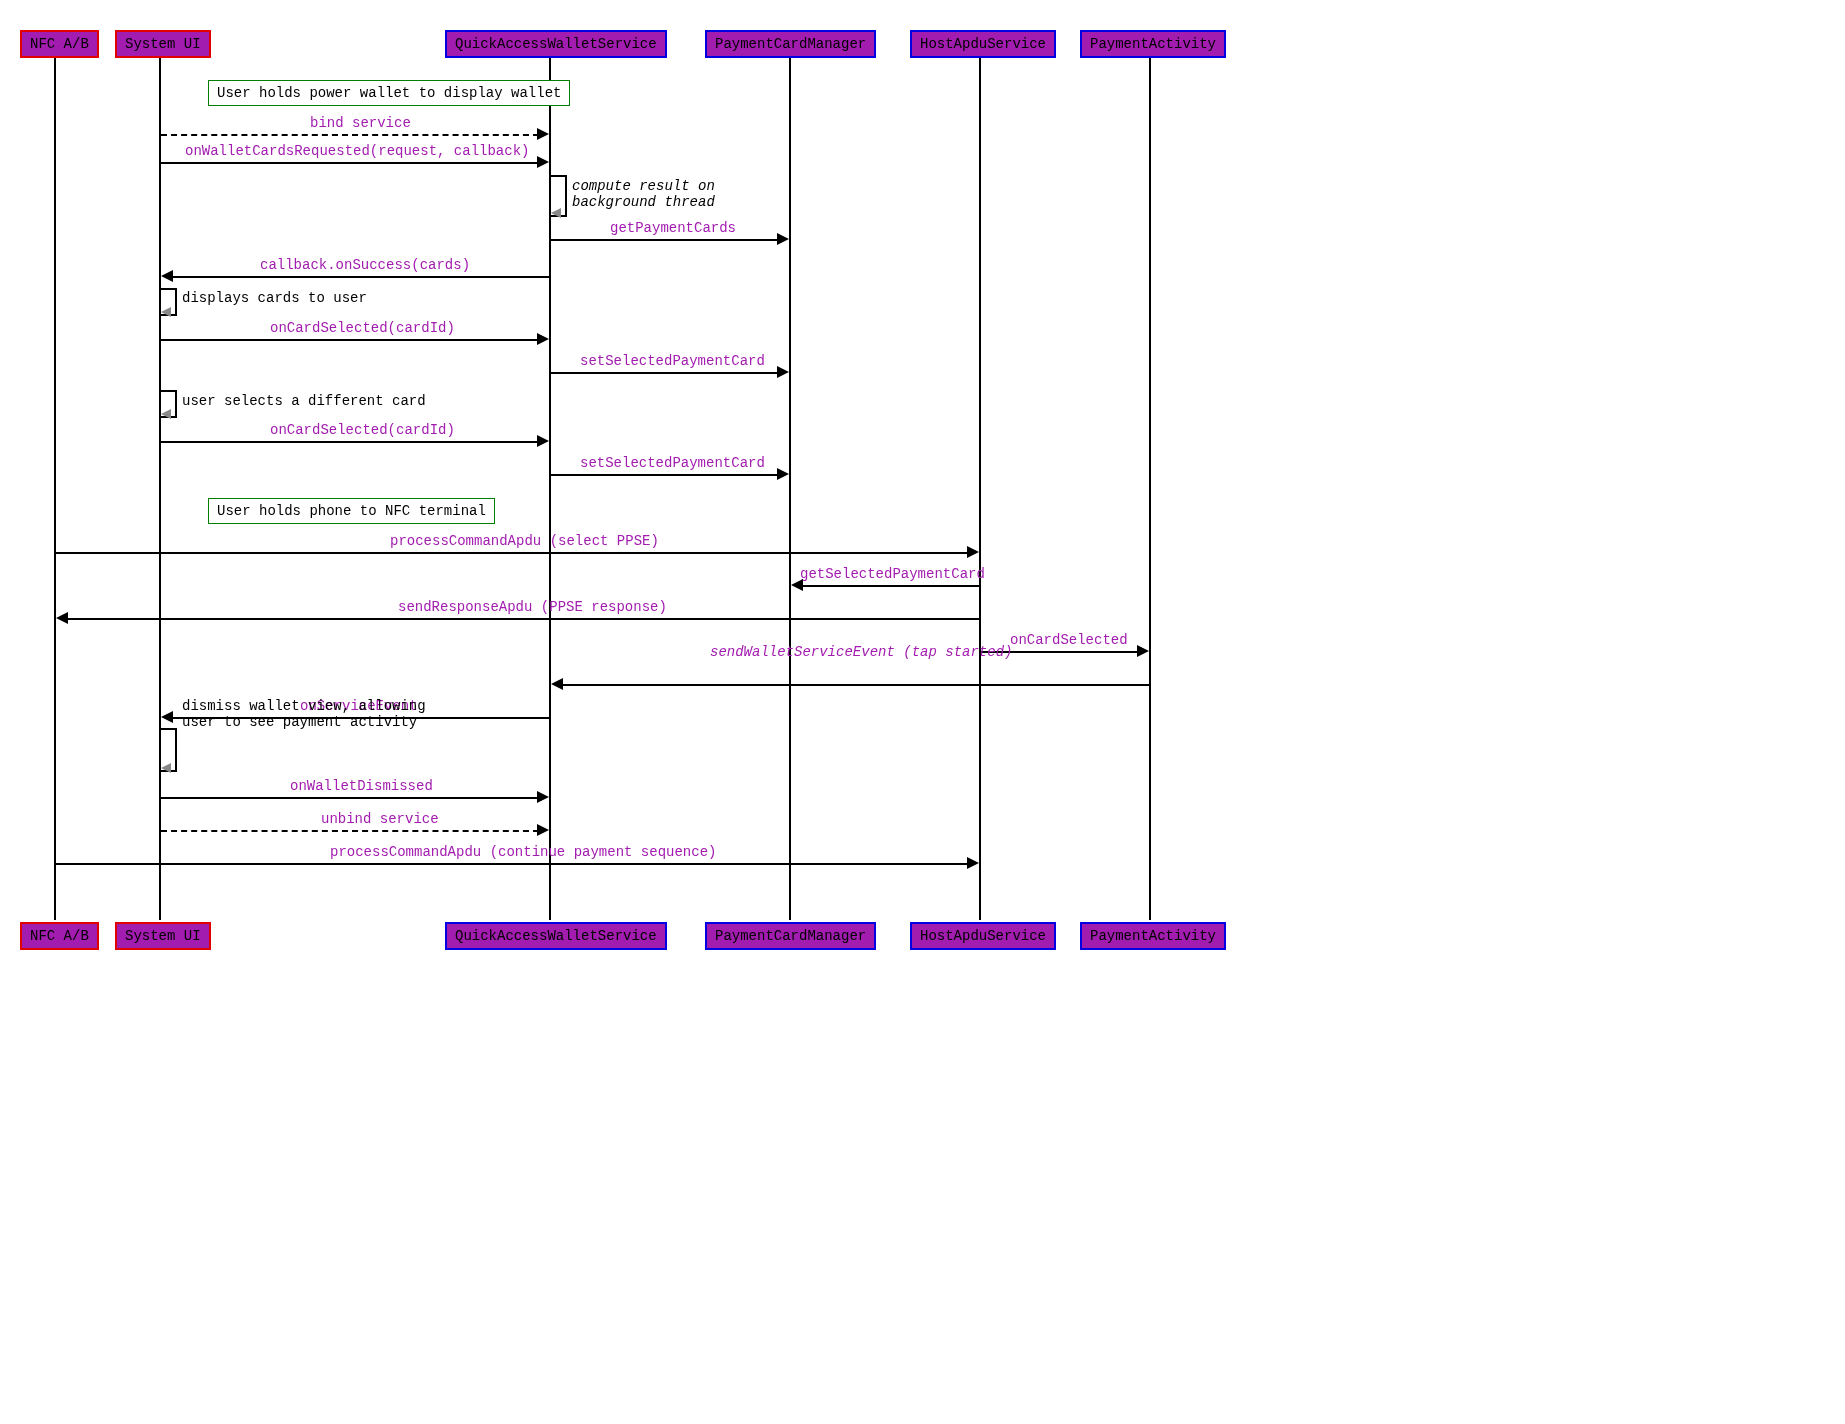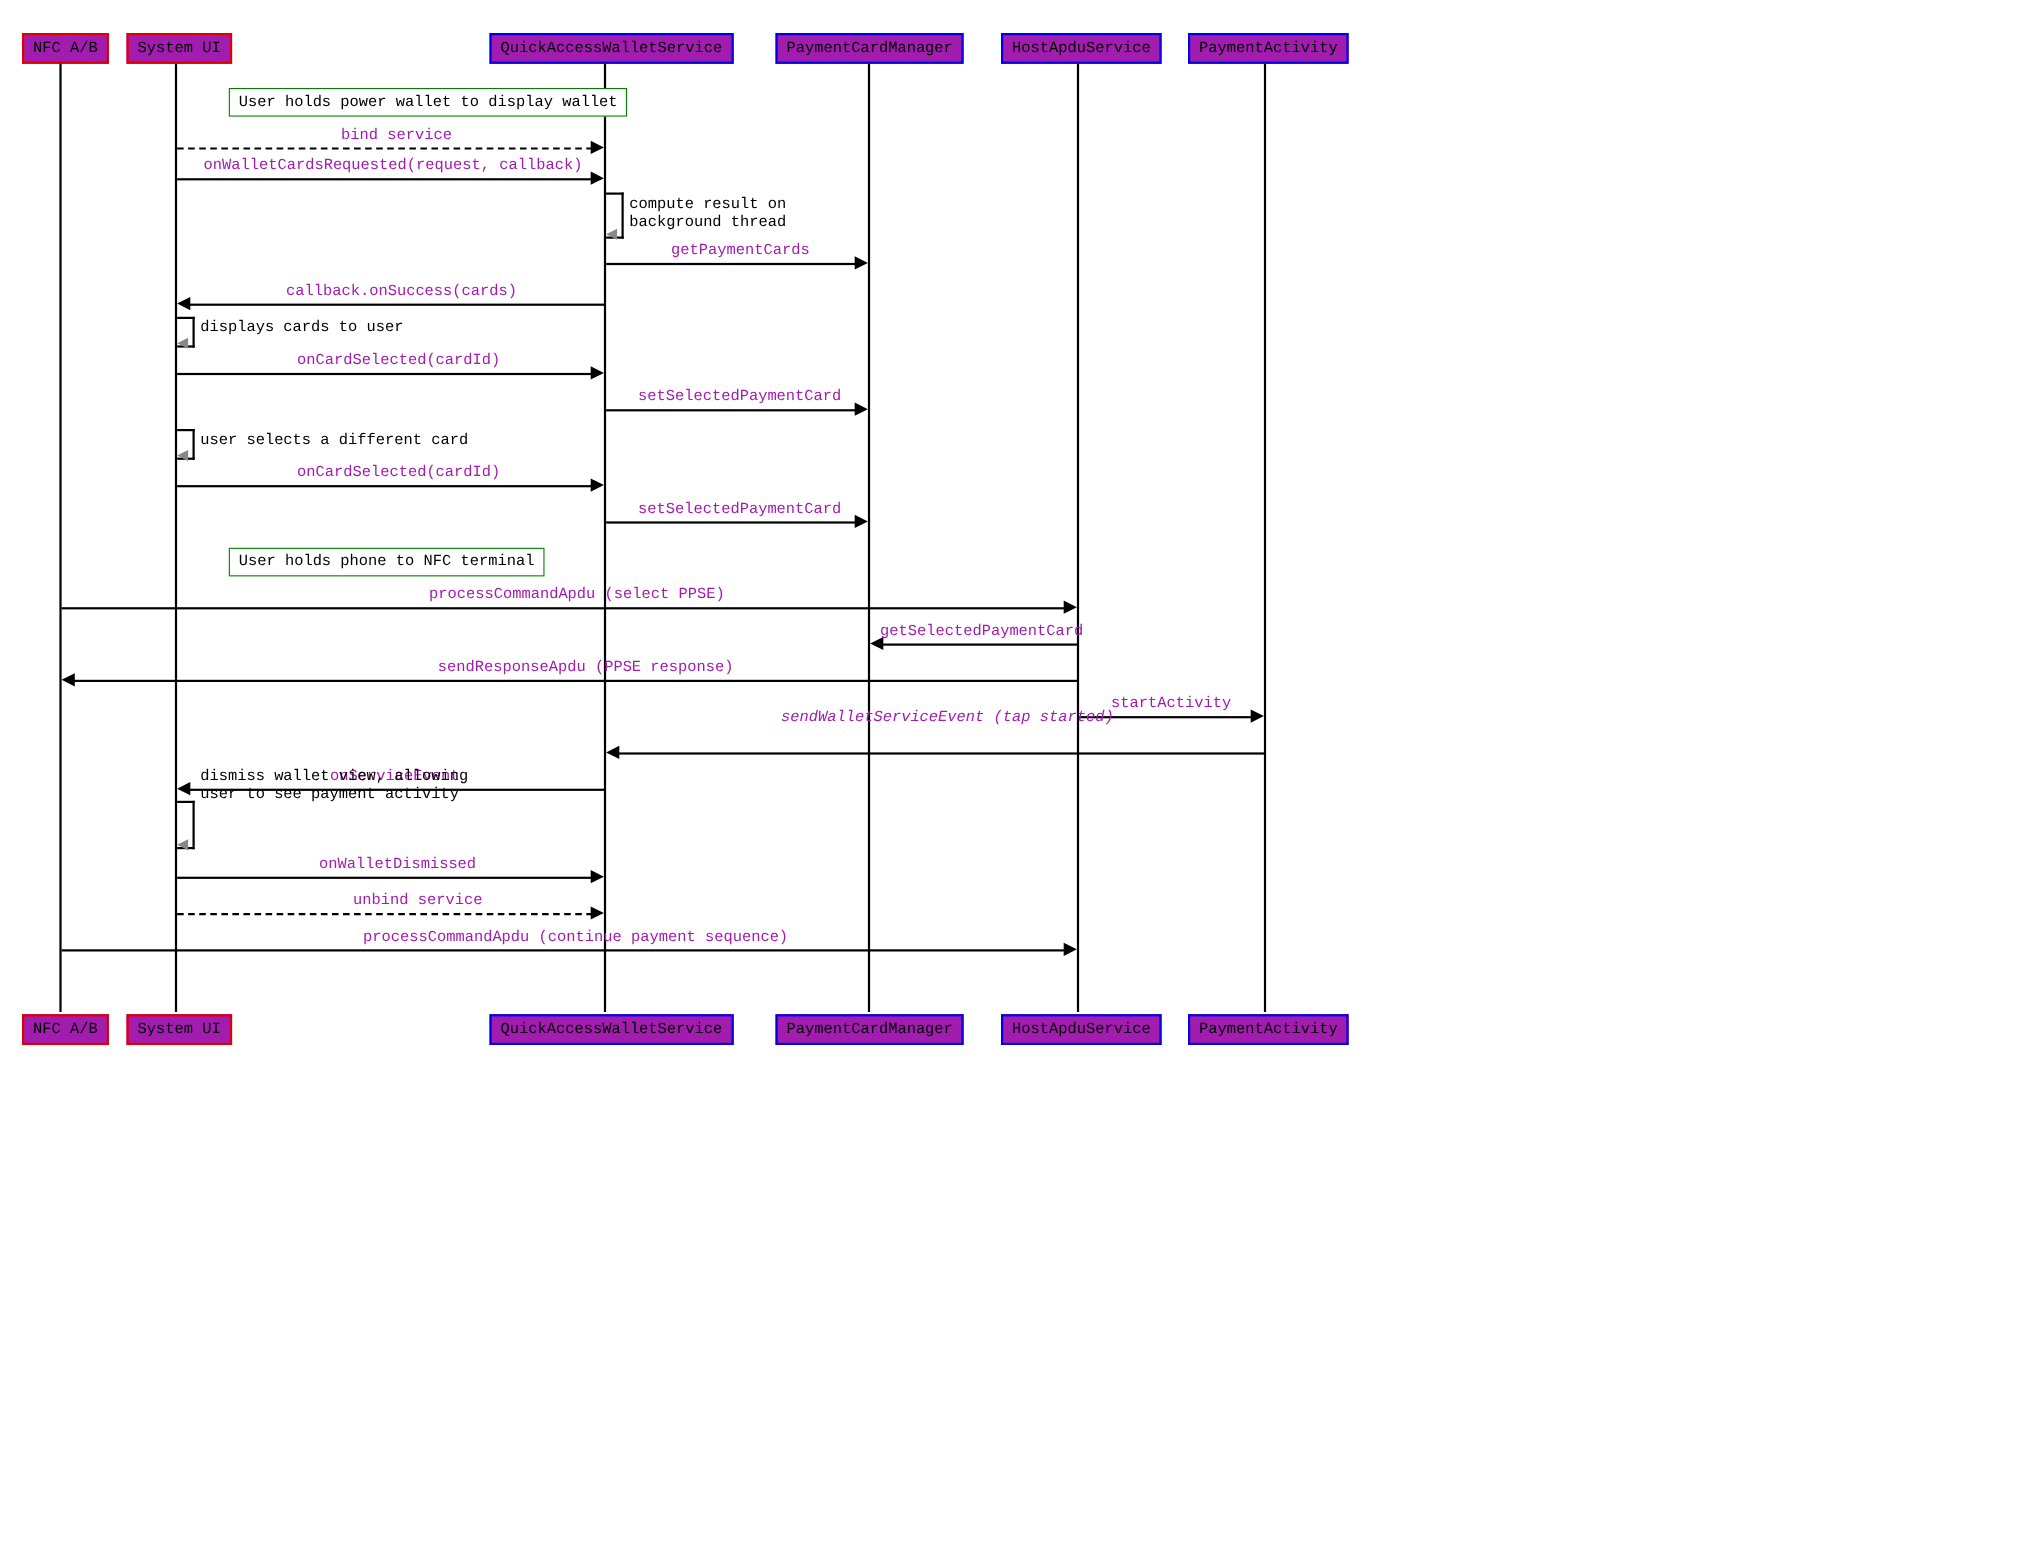--- a/index.html
+++ b/index.html
@@ -110,21 +110,21 @@
   <div class="msg-label" style="left:300px; top:105px;">bind service</div>
   <div class="arrow-line dashed" style="left:151px; top:124px; width:378px;"></div>
   <div class="arrow-head-r" style="left:527px; top:118px;"></div>
 
   <div class="msg-label" style="left:175px; top:133px;">onWalletCardsRequested(request, callback)</div>
   <div class="arrow-line" style="left:151px; top:152px; width:378px;"></div>
   <div class="arrow-head-r" style="left:527px; top:146px;"></div>
 
   <div class="self-loop" style="left:541px; top:165px; width:14px; height:38px;"></div>
   <div class="self-arrow" style="left:541px; top:198px;"></div>
-  <div class="loop-label" style="left:562px; top:168px; white-space:pre;">compute result on
+  <div class="loop-label" style="left:562px; top:168px; white-space:pre;font-style:italic;">compute result on
 background thread</div>
 
   <div class="msg-label" style="left:600px; top:210px;">getPaymentCards</div>
   <div class="arrow-line" style="left:541px; top:229px; width:228px;"></div>
   <div class="arrow-head-r" style="left:767px; top:223px;"></div>
 
   <div class="msg-label" style="left:250px; top:247px;">callback.onSuccess(cards)</div>
   <div class="arrow-line" style="left:162px; top:266px; width:378px;"></div>
   <div class="arrow-head-l" style="left:151px; top:260px;"></div>
 
@@ -159,21 +159,21 @@
   <div class="arrow-head-r" style="left:957px; top:536px;"></div>
 
   <div class="msg-label" style="left:790px; top:556px;">getSelectedPaymentCard</div>
   <div class="arrow-line" style="left:792px; top:575px; width:178px;"></div>
   <div class="arrow-head-l" style="left:781px; top:569px;"></div>
 
   <div class="msg-label" style="left:388px; top:589px;">sendResponseApdu (PPSE response)</div>
   <div class="arrow-line" style="left:57px; top:608px; width:913px;"></div>
   <div class="arrow-head-l" style="left:46px; top:602px;"></div>
 
-  <div class="msg-label" style="left:1000px; top:622px;">startActivity</div>
+  <div class="msg-label" style="left:1000px; top:622px;">onCardSelected</div>
   <div class="arrow-line" style="left:971px; top:641px; width:158px;"></div>
   <div class="arrow-head-r" style="left:1127px; top:635px;"></div>
 
   <div class="msg-label" style="left:700px; top:634px;font-style:italic;">sendWalletServiceEvent (tap started)</div>
   <div class="arrow-line" style="left:552px; top:674px; width:588px;"></div>
   <div class="arrow-head-l" style="left:541px; top:668px;"></div>
 
   <div class="msg-label" style="left:290px; top:688px;">onServiceEvent</div>
   <div class="arrow-line" style="left:162px; top:707px; width:378px;"></div>
   <div class="arrow-head-l" style="left:151px; top:701px;"></div>

